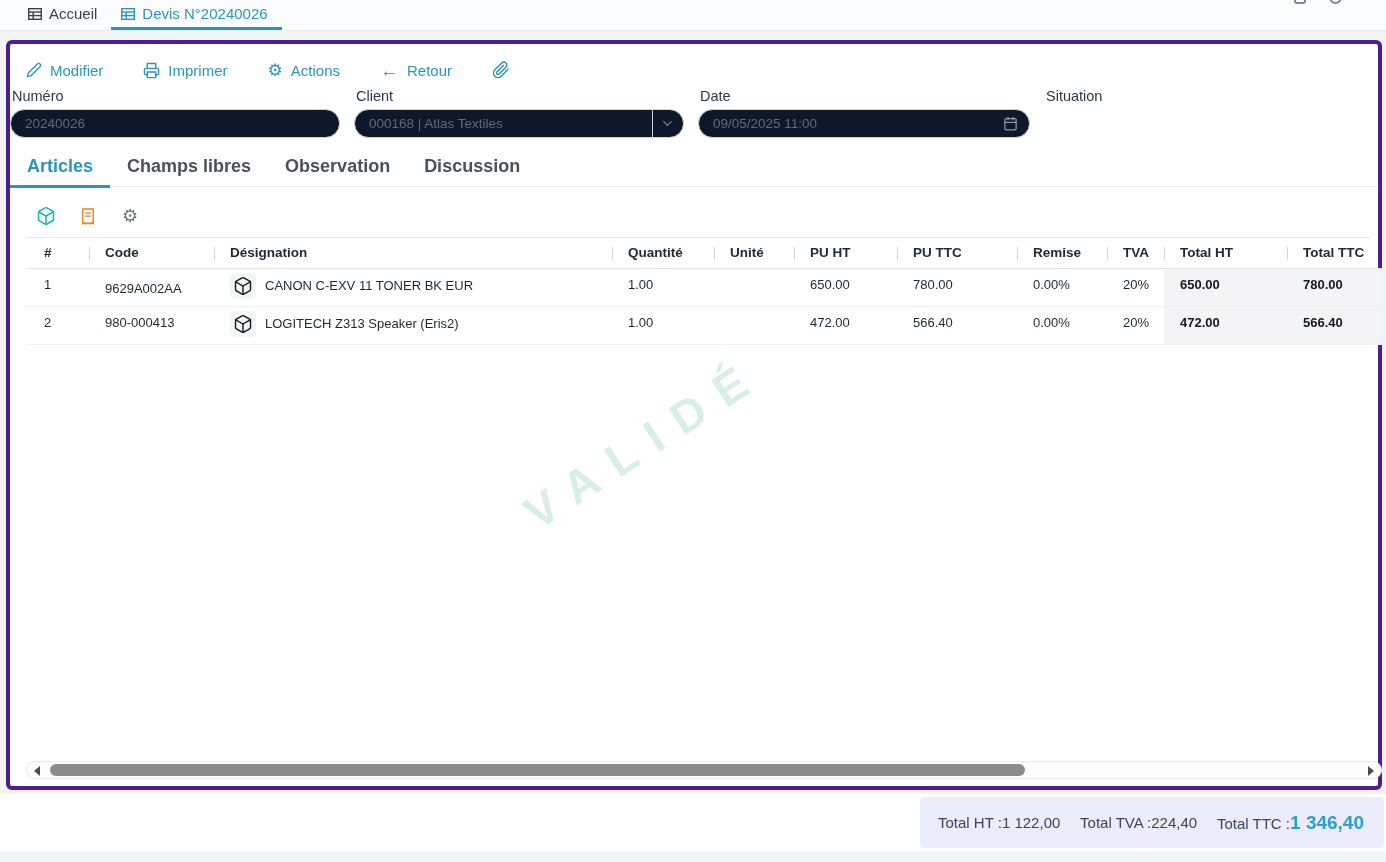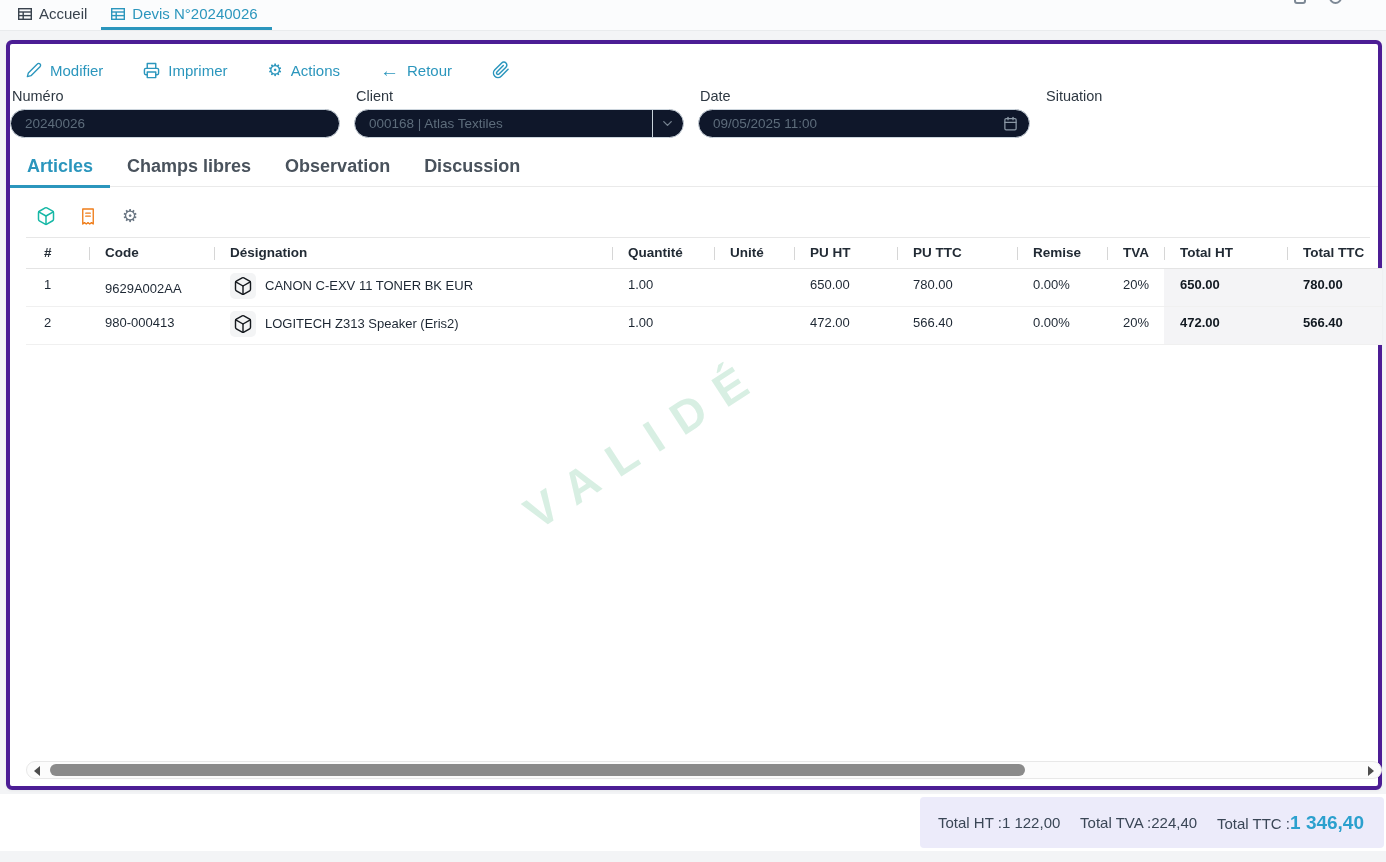--- a/index.html
+++ b/index.html
@@ -7,21 +7,21 @@
   body {
     font-family:"Liberation Sans","DejaVu Sans",sans-serif;
     background:#f3f4f6; color:#2b3440; overflow:hidden; position:relative;
   }
   svg { display:block; }
 
   
   .tabbar {
     position:absolute; top:0; left:0; right:0; height:31px;
     background:#fbfcfd; border-bottom:1px solid #e9ebed;
-    display:flex; align-items:stretch; padding-left:8px;
+    display:flex; align-items:stretch; padding-left:18px;
   }
   .btab {
     display:flex; align-items:center; gap:7px; padding:0 14px 0 10px;
     font-size:15px; color:#39434e; cursor:pointer; border-bottom:3px solid transparent;
   }
   .btab.active { color:#2b96bd; border-bottom-color:#2b96bd; }
   .cuticon { position:absolute; border:2px solid #7d8996; background:transparent; }
   .cuticon.sq { left:1294px; top:-8px; width:12px; height:12px; border-radius:3px; }
   .cuticon.ci { left:1329px; top:-9px; width:13px; height:13px; border-radius:50%; }
 

